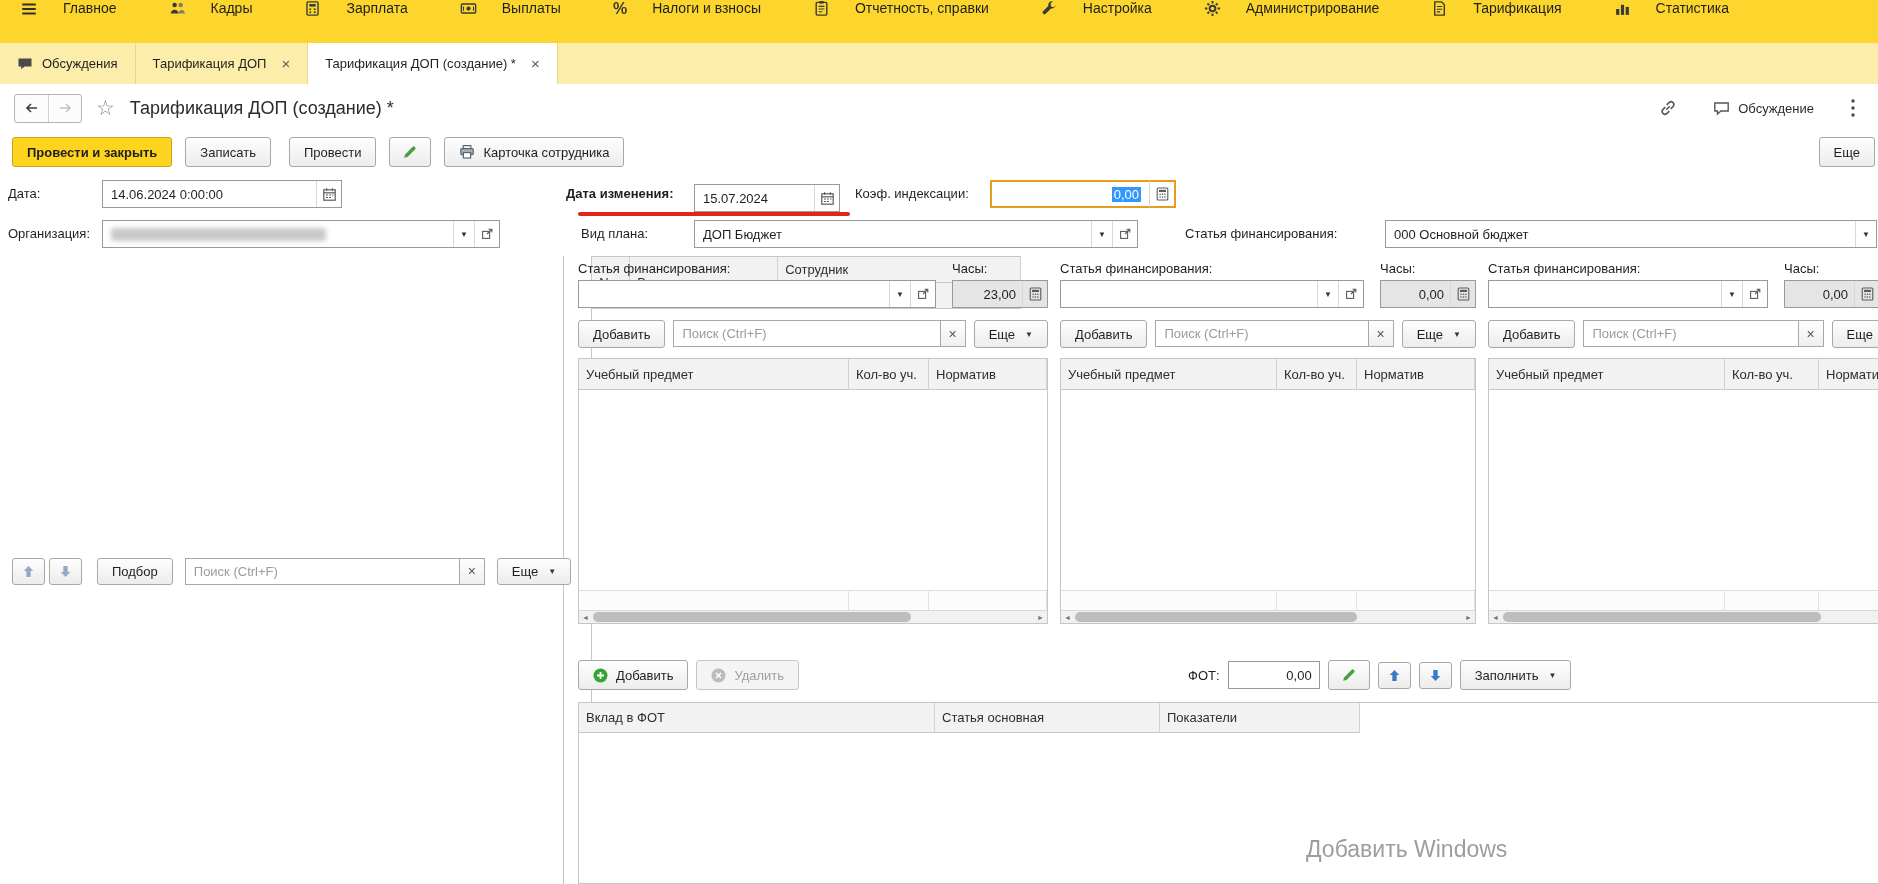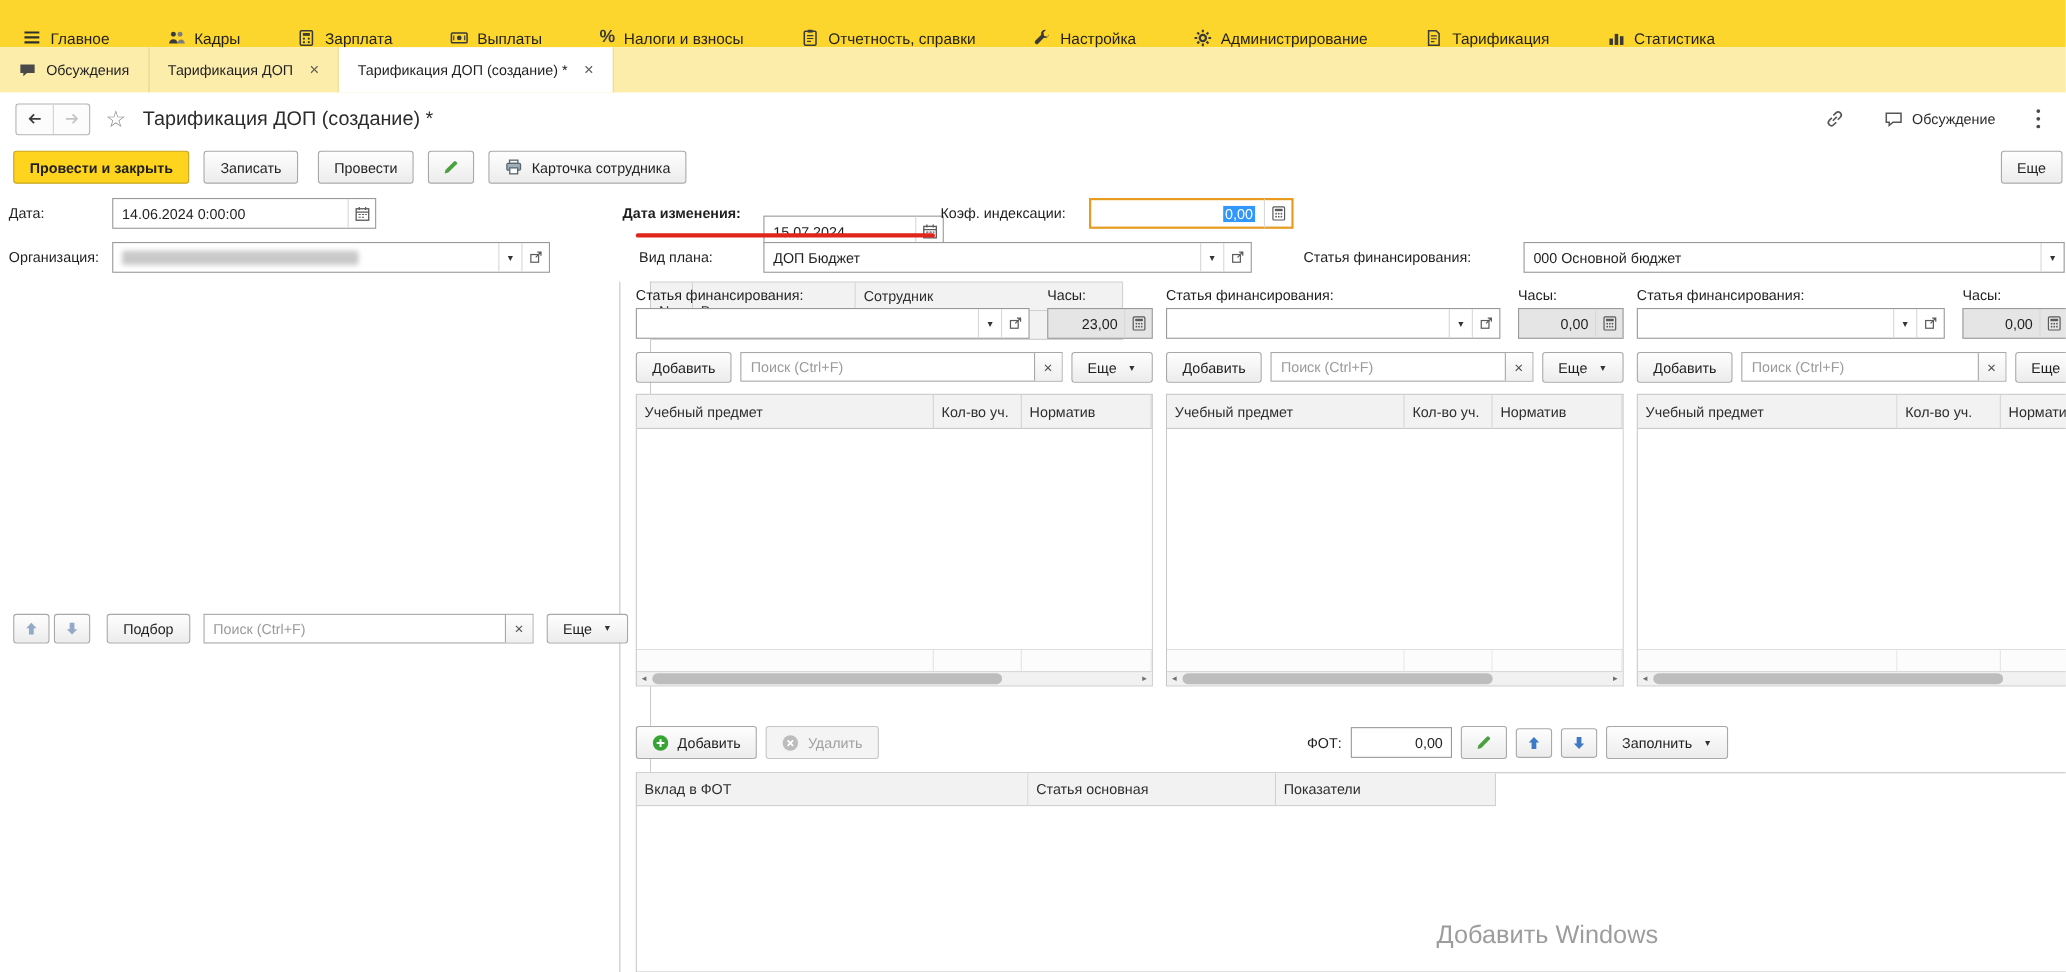--- a/index.html
+++ b/index.html
@@ -1,21 +1,21 @@
 <!DOCTYPE html>
 <html><head>
 <meta charset="utf-8">
 <style>
   *{box-sizing:border-box;margin:0;padding:0}
   html,body{width:1878px;height:884px}
   body{font-family:"Liberation Sans",sans-serif;font-size:13px;color:#1f1f1f;background:#fff;overflow:hidden;position:relative}
   svg{display:block}
   
   .menubar{height:43px;background:#fcd62c;display:flex;align-items:center;padding:0 8px}
-  .menu-item{display:flex;align-items:flex-end;gap:8px;height:100%;padding:0 26px;font-size:14px;white-space:nowrap;cursor:pointer}
+  .menu-item{display:flex;align-items:flex-start;gap:25px;height:100%;padding:0 26px;font-size:14px;white-space:nowrap;cursor:pointer}
   .menu-item .pct{font-weight:bold;font-size:16px;color:#3a3a3a}
   
   .tabbar{height:41px;background:#fcedaa;display:flex;align-items:stretch}
   .tab{display:flex;align-items:center;gap:9px;padding:0 17px;font-size:13px;border-right:1px solid #e7d687;white-space:nowrap;cursor:pointer}
   .tab.active{background:#fff}
   .tab .close{margin-left:6px;color:#5a5a5a;font-size:15px;line-height:1}
   
   .title-row{height:48px;display:flex;align-items:center;padding:0 14px;position:relative}
   .navgrp{display:flex;border:1px solid #b3b3b3;border-radius:3px;overflow:hidden;background:#fcfcfc}
   .nav-btn{width:33px;height:27px;display:flex;align-items:center;justify-content:center;cursor:pointer}
@@ -262,21 +262,21 @@
       <svg width="15" height="15" viewBox="0 0 15 15">
           <rect x="1.8" y="2.8" width="11.4" height="10.4" fill="none" stroke="#5a5a5a" stroke-width="1.2"></rect>
           <path d="M1.8 5.8h11.4" stroke="#5a5a5a" stroke-width="1.2"></path>
           <path d="M4.6 1.2v2.6M10.4 1.2v2.6" stroke="#5a5a5a" stroke-width="1.2"></path>
           <path d="M4 8h2M7 8h2M10 8h1.5M4 10.5h2M7 10.5h2" stroke="#5a5a5a"></path>
         </svg>
     </span>
   </div>
 
   <span class="flabel" style="left:566px;top:8px;font-weight:bold">Дата изменения:</span>
-  <div class="ffield" style="left:694px;top:24px;width:164px">
+  <div class="ffield" style="left:694px;top:12px;width:146px">
     <span class="fval">15.07.2024</span>
     <span class="ftool">
       <svg width="15" height="15" viewBox="0 0 15 15">
           <rect x="1.8" y="2.8" width="11.4" height="10.4" fill="none" stroke="#5a5a5a" stroke-width="1.2"></rect>
           <path d="M1.8 5.8h11.4" stroke="#5a5a5a" stroke-width="1.2"></path>
           <path d="M4.6 1.2v2.6M10.4 1.2v2.6" stroke="#5a5a5a" stroke-width="1.2"></path>
           <path d="M4 8h2M7 8h2M10 8h1.5M4 10.5h2M7 10.5h2" stroke="#5a5a5a"></path>
         </svg>
     </span>
   </div>

